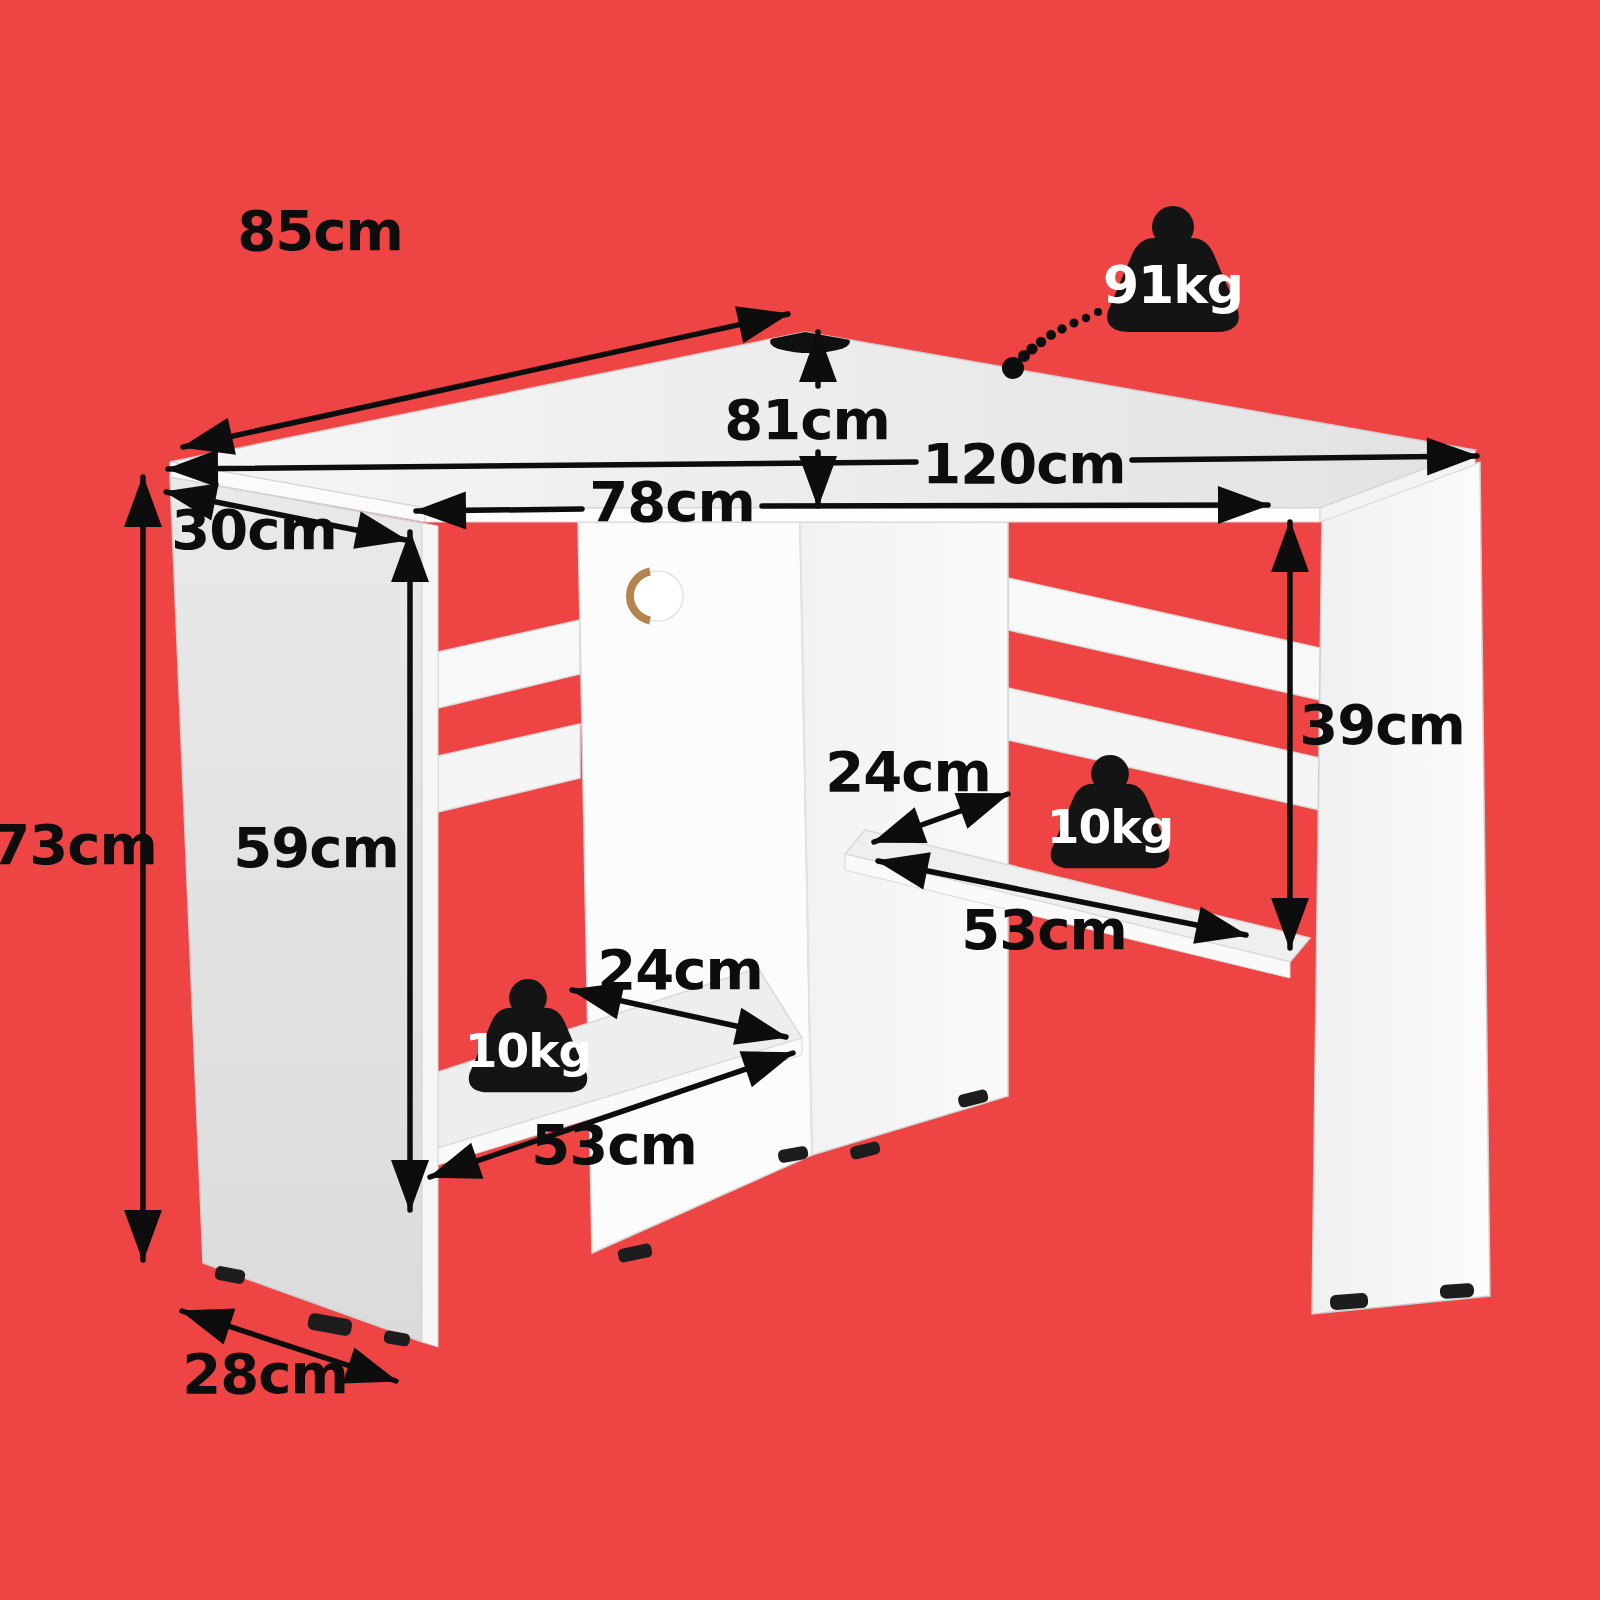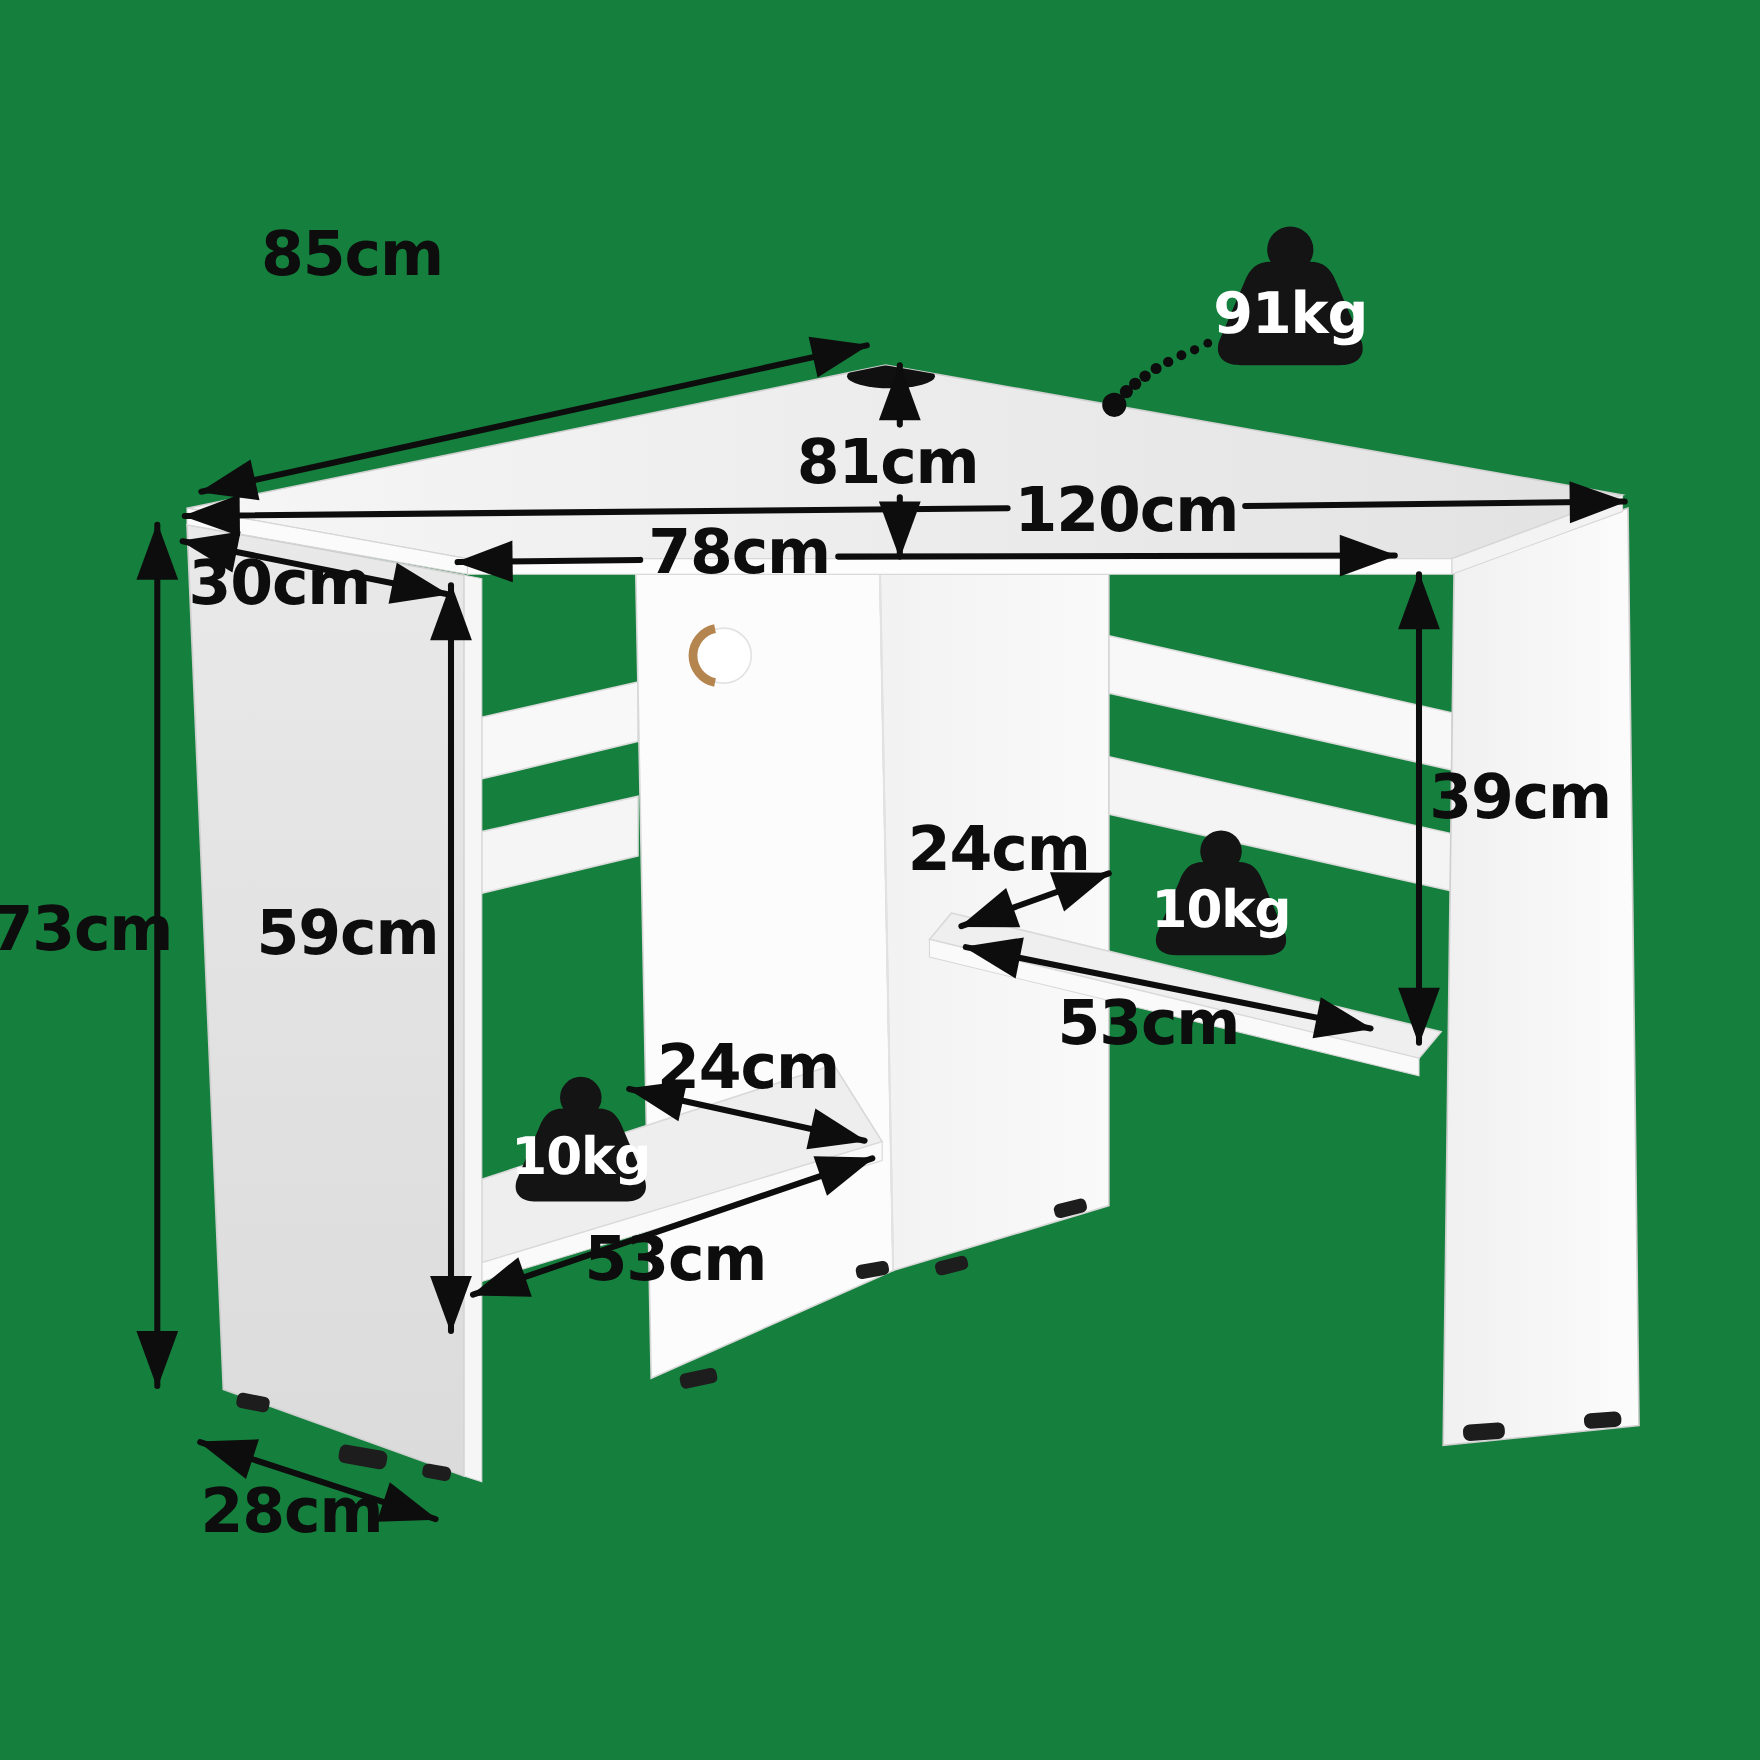--- a/index.html
+++ b/index.html
@@ -1,16 +1,16 @@
 <!DOCTYPE html>
 <html><head>
 <meta charset="utf-8">
 <style>
   html,body{margin:0;padding:0;background:#ffffff;}
-  .stage{width:1600px;height:1600px;position:relative;background:#15803d;overflow:hidden;}
+  .stage{width:1600px;height:1600px;position:relative;background:#ef4444;overflow:hidden;}
   svg{display:block;}
   text.dim{
     font-family:"DejaVu Sans","Liberation Sans",sans-serif;
     font-weight:700;
     font-size:56px;
     letter-spacing:-1px;
     fill:#0d0d0d;
     text-anchor:middle;
   }
   text.badge-label{

